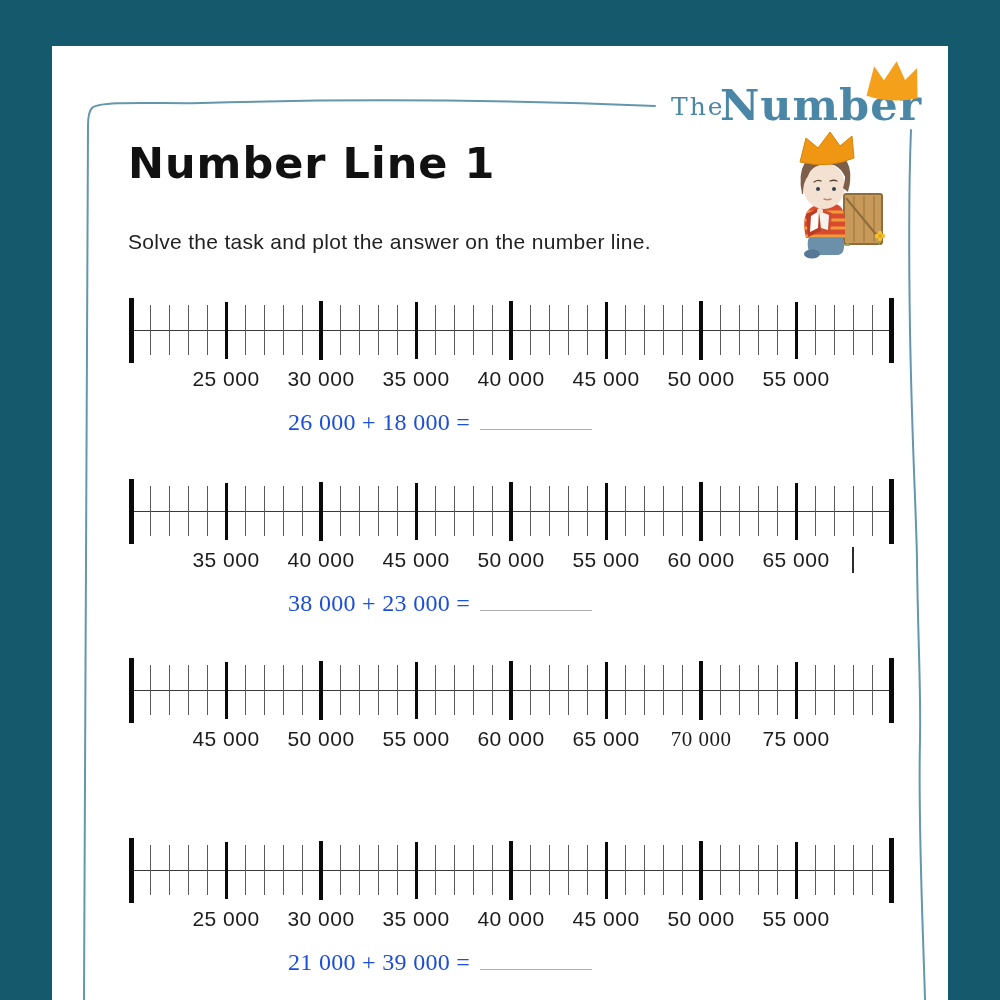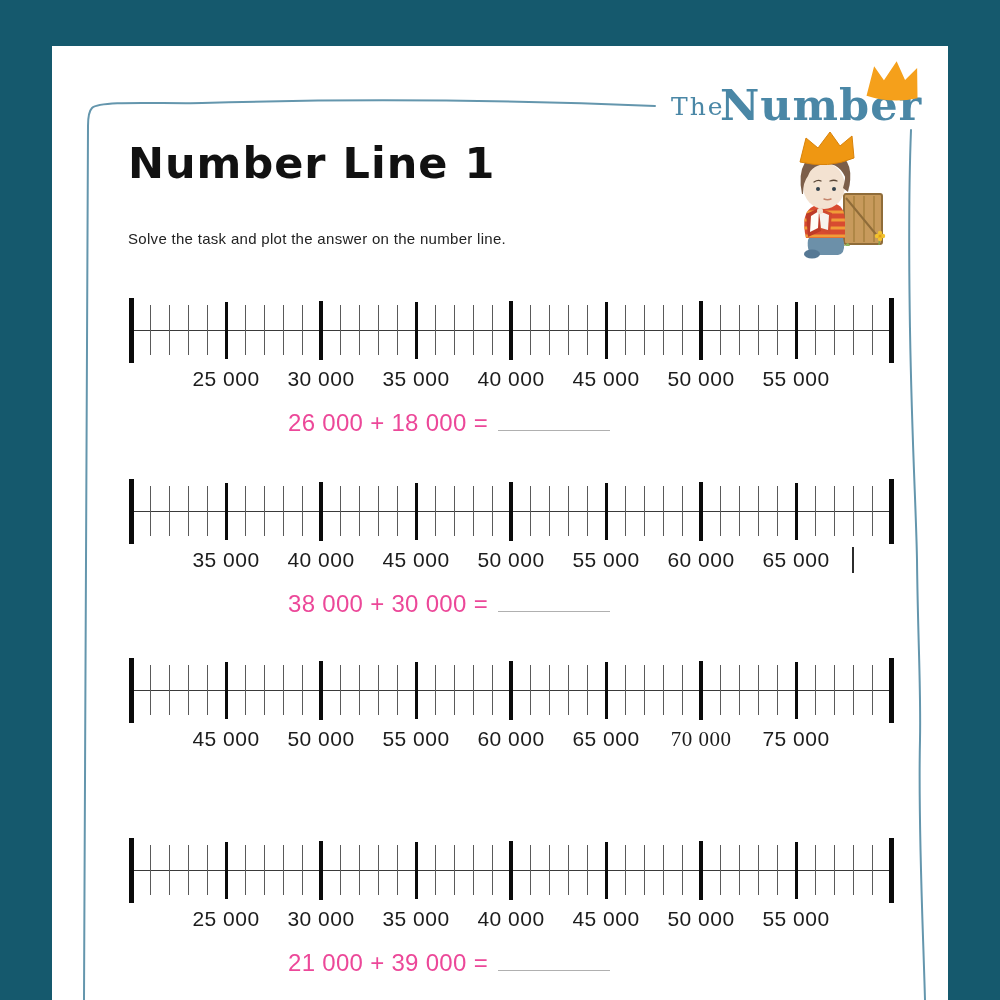--- a/index.html
+++ b/index.html
@@ -16,21 +16,21 @@
     background:#ffffff;
   }
   .border-svg{position:absolute;left:0;top:0;pointer-events:none;}
   .title{
     position:absolute;left:76px;top:92px;margin:0;
     font-family:"DejaVu Sans", sans-serif;
     font-size:43px;font-weight:bold;letter-spacing:1px;color:#111;text-align:right;
   }
   .instructions{
     position:absolute;left:76px;top:184px;margin:0;
-    font-size:15px;color:#222;letter-spacing:0.3px;
+    font-size:21px;color:#222;letter-spacing:0.3px;
   }
   .logo{position:absolute;left:0;top:0;width:712px;height:120px;}
   .logo-the{
     position:absolute;left:619px;top:46px;
     font-family:"DejaVu Serif", serif;
     font-size:25px;color:#4A87A6;letter-spacing:2px;
   }
   .logo-brand{
     position:absolute;left:668px;top:34px;
     font-family:"DejaVu Serif", serif;
@@ -46,21 +46,21 @@
   .tick.major5{width:3px;height:57px;top:5px;}
   .tick.major10{width:4px;height:59px;top:4px;}
   .tick.end{width:5px;height:65px;top:1px;}
   .nl-label{
     position:absolute;top:70px;width:110px;height:24px;
     text-align:center;font-size:21px;color:#1c1c1c;letter-spacing:0.5px;
     white-space:nowrap;
   }
   .equation{
     position:absolute;left:157px;top:112px;
-    font-size:24px;color:#ec4899;letter-spacing:0.3px;white-space:nowrap;
+    font-size:24px;color:#1d4ed8;letter-spacing:0.3px;white-space:nowrap;font-family:Liberation Serif, serif;
   }
   .eq-blank{
     display:inline-block;width:112px;height:4px;
     border-bottom:1.6px solid #b0b0b0;margin-left:10px;
   }
   .text-cursor{position:absolute;left:721px;top:69px;width:2px;height:26px;background:#2c2c2c;}
 </style>
 </head>
 <body>
 
@@ -230,21 +230,21 @@
           <div class="tick end" style="left: 758px;"></div>
         </div>
         <div class="nl-label" style="left: 40px;">35 000</div>
         <div class="nl-label" style="left: 135px;">40 000</div>
         <div class="nl-label" style="left: 230px;">45 000</div>
         <div class="nl-label" style="left: 325px;">50 000</div>
         <div class="nl-label" style="left: 420px;">55 000</div>
         <div class="nl-label" style="left: 515px;">60 000</div>
         <div class="nl-label" style="left: 610px;">65 000</div>
         <div class="text-cursor"></div>
-        <div class="equation"><span>38 000 + 30 000 =</span><span class="eq-blank"></span></div>
+        <div class="equation"><span>38 000 + 23 000 =</span><span class="eq-blank"></span></div>
       </div>
       <div class="block" style="top: 611px;">
         <div class="nline">
           <div class="baseline"></div>
           <div class="tick end" style="left: -2px;"></div>
           <div class="tick minor" style="left: 19px;"></div>
           <div class="tick minor" style="left: 38px;"></div>
           <div class="tick minor" style="left: 57px;"></div>
           <div class="tick minor" style="left: 76px;"></div>
           <div class="tick major5" style="left: 94px;"></div>

